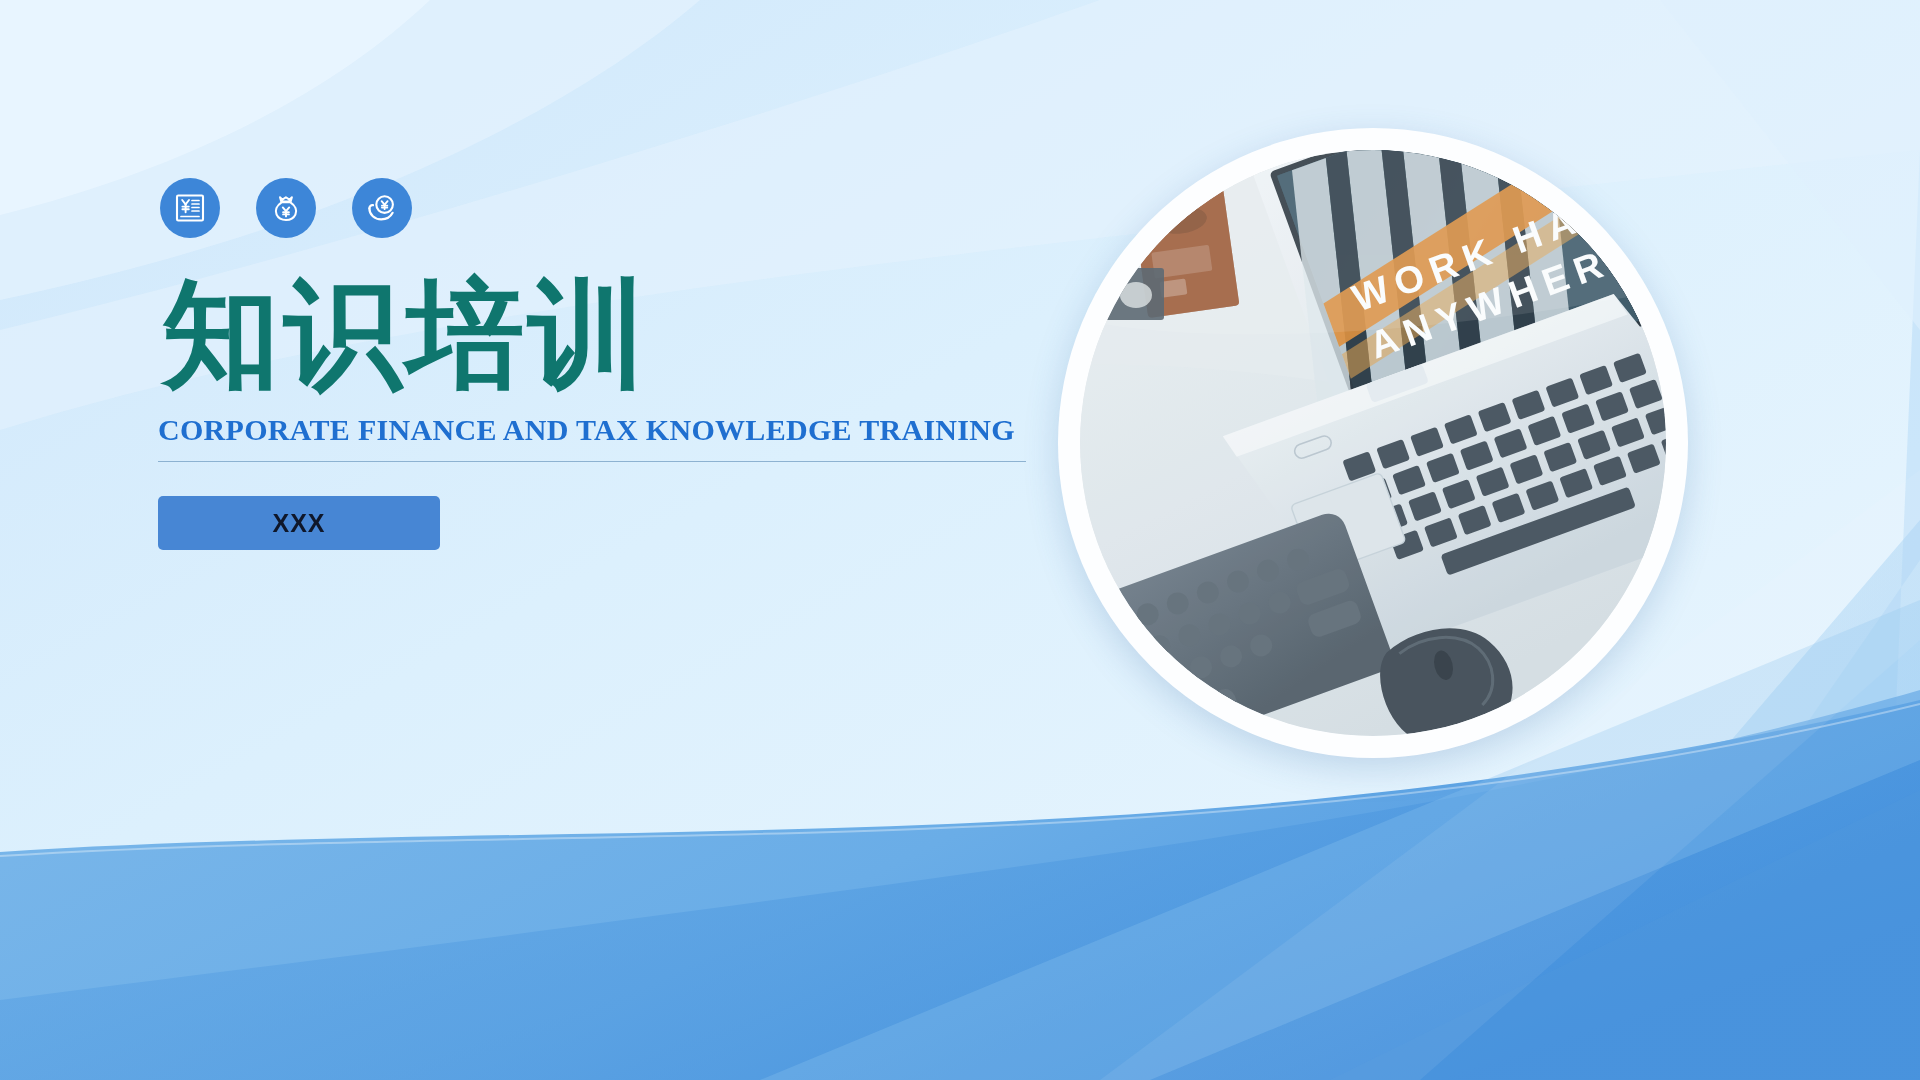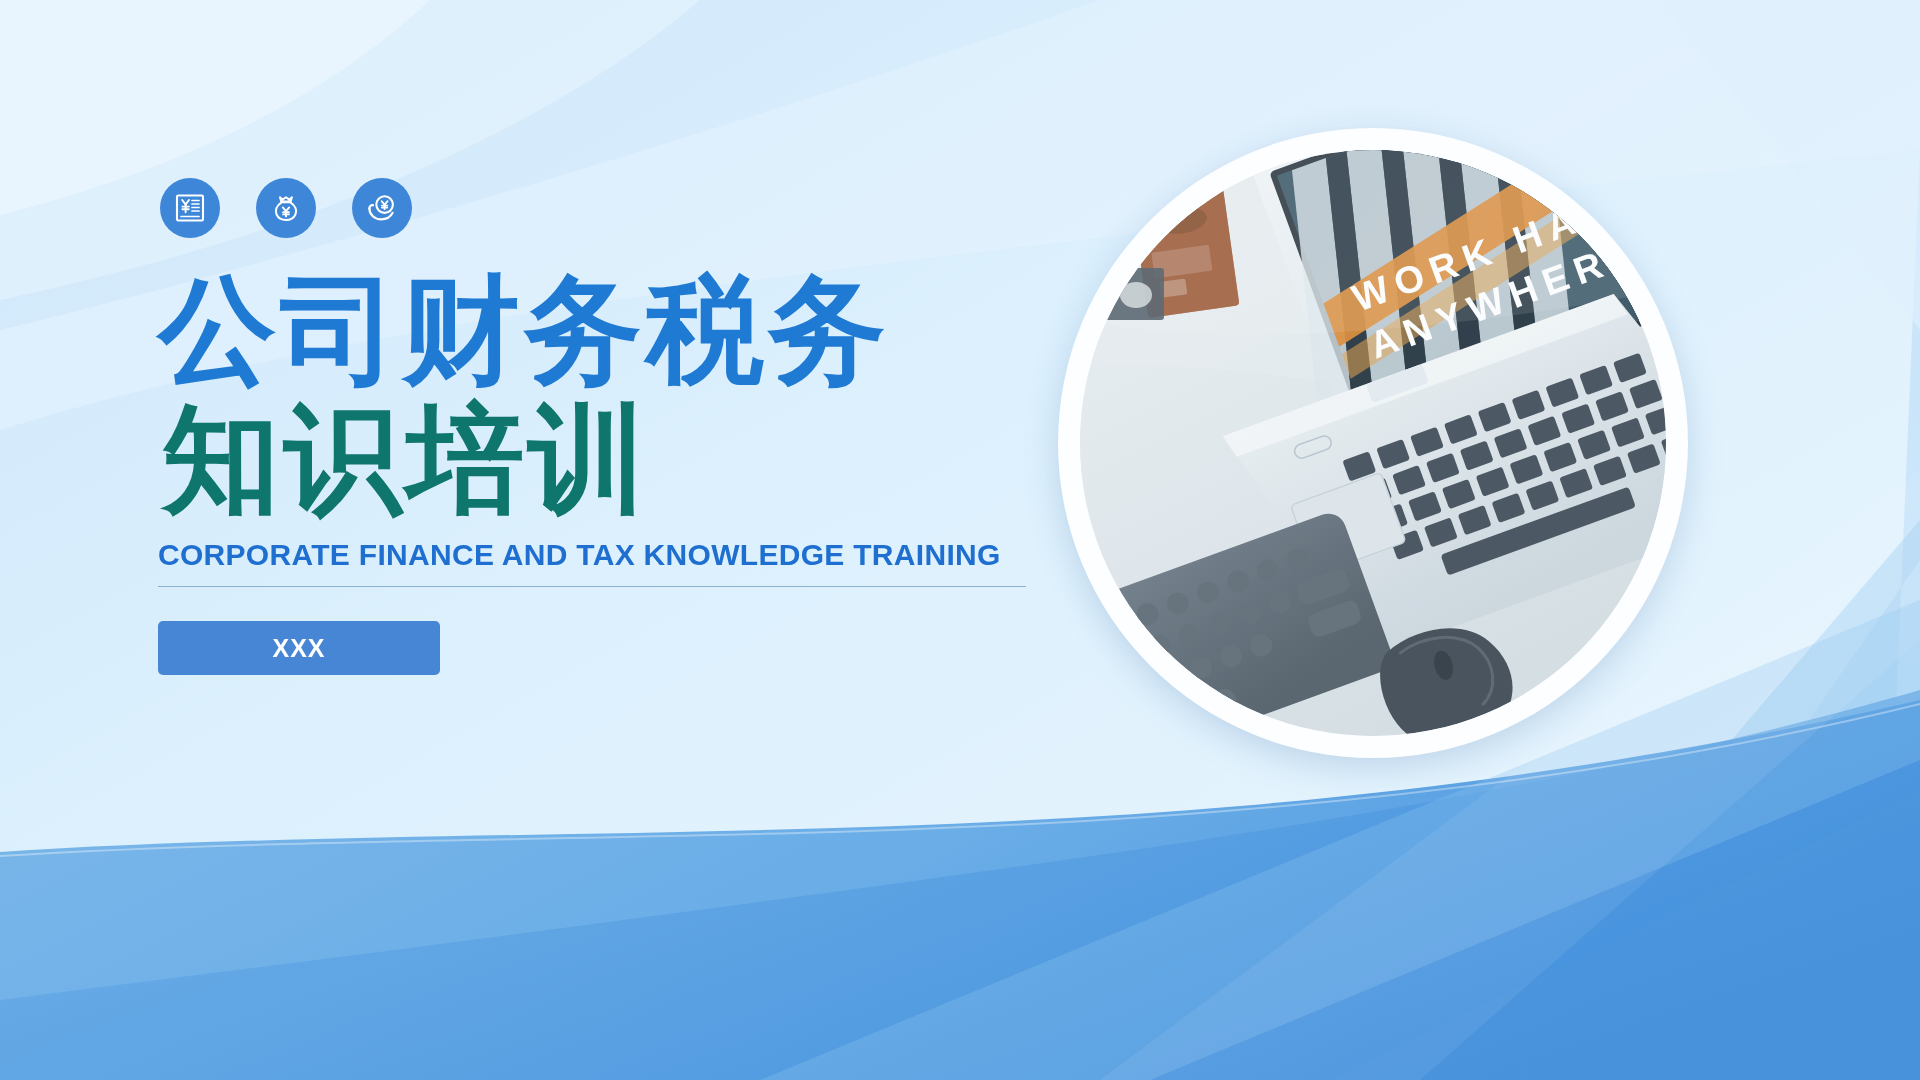--- a/index.html
+++ b/index.html
@@ -31,31 +31,32 @@
   }
   .title-cn-2{
     font-size:118px;line-height:1.06;font-weight:700;color:#0f766e;
     letter-spacing:4px;white-space:nowrap;margin:4px;margin-top:4px;
     font-family:"DejaVu Sans","Liberation Sans",sans-serif;
   }
   .title-en{
     margin:16px 0 0 0;
     font-size:30px;font-weight:700;color:#1f6fd0;letter-spacing:0.3px;
     white-space:nowrap;
+    font-family:Liberation Serif, serif;
   }
   .divider{
     margin-top:14px;width:868px;height:1px;background:#7fa7c9;opacity:.85;
   }
   .body-text{
     margin-top:22px;width:830px;
     font-size:22px;line-height:1.45;color:#32323a;font-weight:400;
   }
   .cta-button{
     margin-top:34px;width:282px;height:54px;border-radius:5px;
-    background:#4786d4;color:#ffffff;
+    background:#4786d4;color:#0f172a;
     display:flex;align-items:center;justify-content:center;
     font-size:25px;font-weight:700;letter-spacing:1px;
     border:none;cursor:pointer;
   }
 
   
   .photo-wrap{
     position:absolute;left:1058px;top:128px;width:630px;height:630px;z-index:4;
   }
   .photo-ring{
@@ -167,21 +168,20 @@
         </g>
         <path d="M4.4 17.4 C4.4 23.6 9.6 28.4 16.2 28.4 C21.2 28.4 25.6 25.8 27.6 21.8" fill="none" stroke="#ffffff" stroke-width="2.2" stroke-linecap="round"></path>
         <path d="M4.4 17.4 C4.4 15.3 6.1 13.8 8.0 14.2" fill="none" stroke="#ffffff" stroke-width="2.2" stroke-linecap="round"></path>
       </svg>
     </div>
 
   </div>
 
   <div class="text-block">
 
-    <h1 class="title-cn-1">公司财务税务</h1>
 
     <h1 class="title-cn-2">知识培训</h1>
 
     <div class="title-en">CORPORATE FINANCE AND TAX KNOWLEDGE TRAINING</div>
 
     <div class="divider"></div>
 
 
     <button class="cta-button">XXX</button>
 

